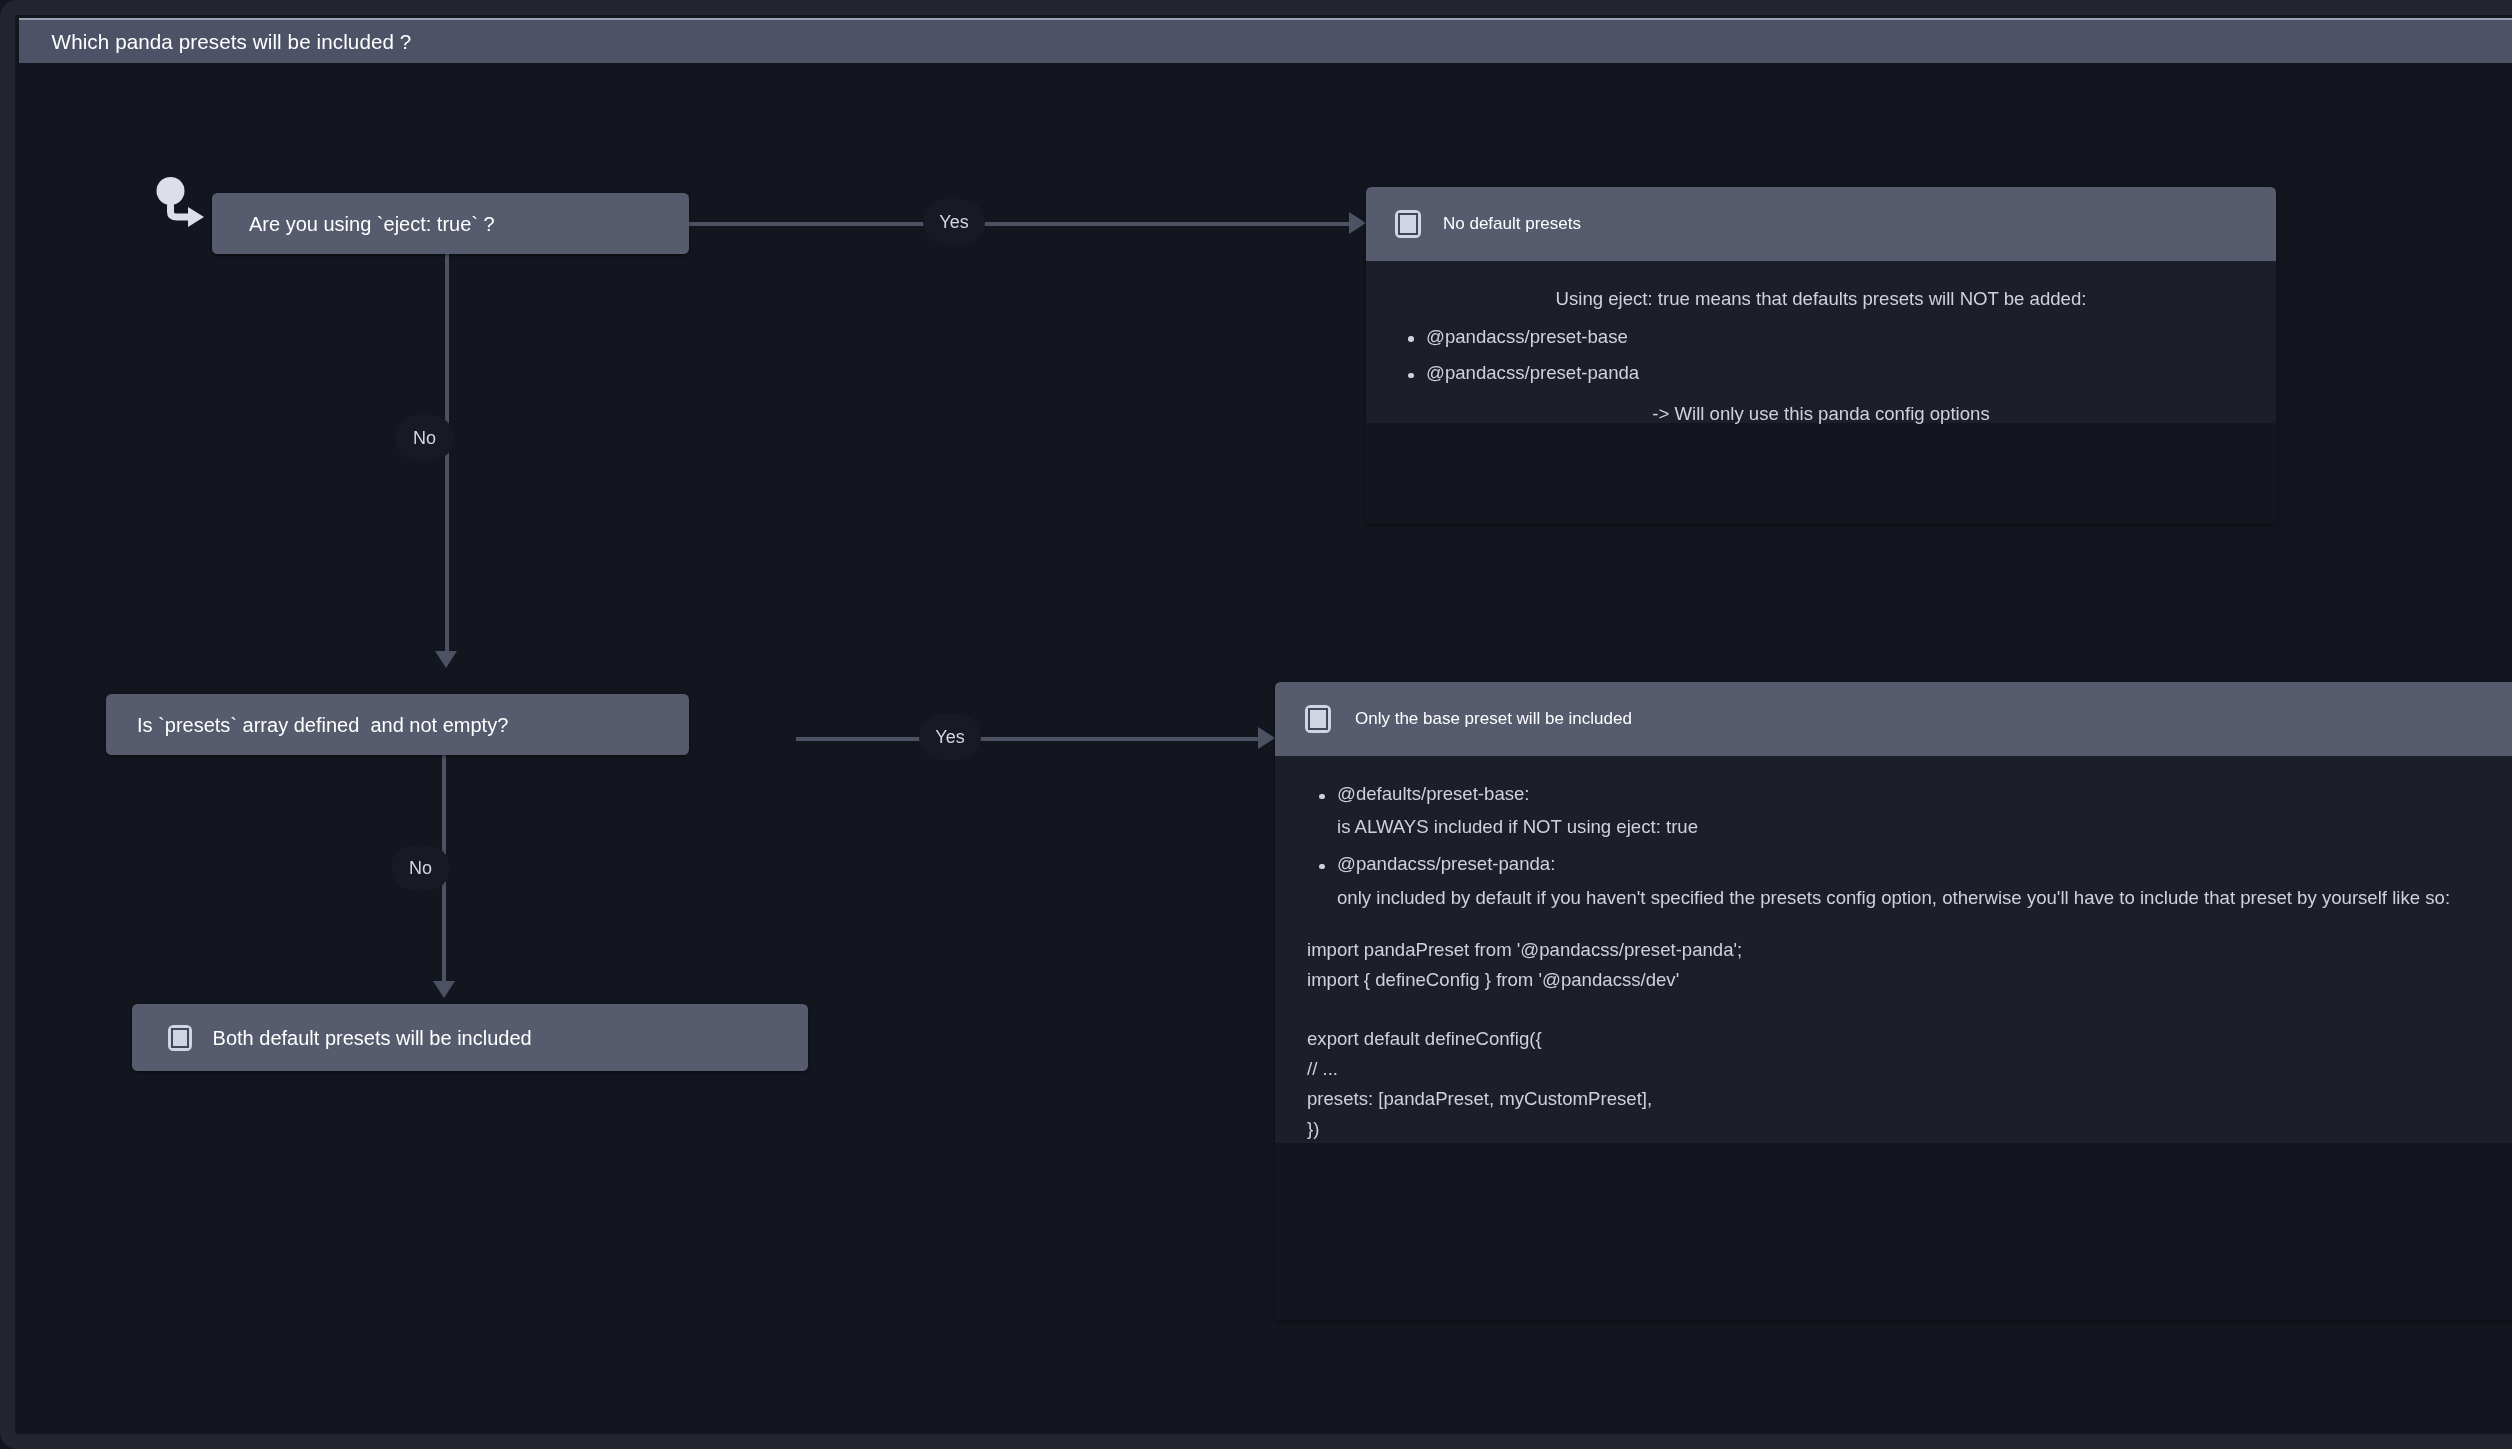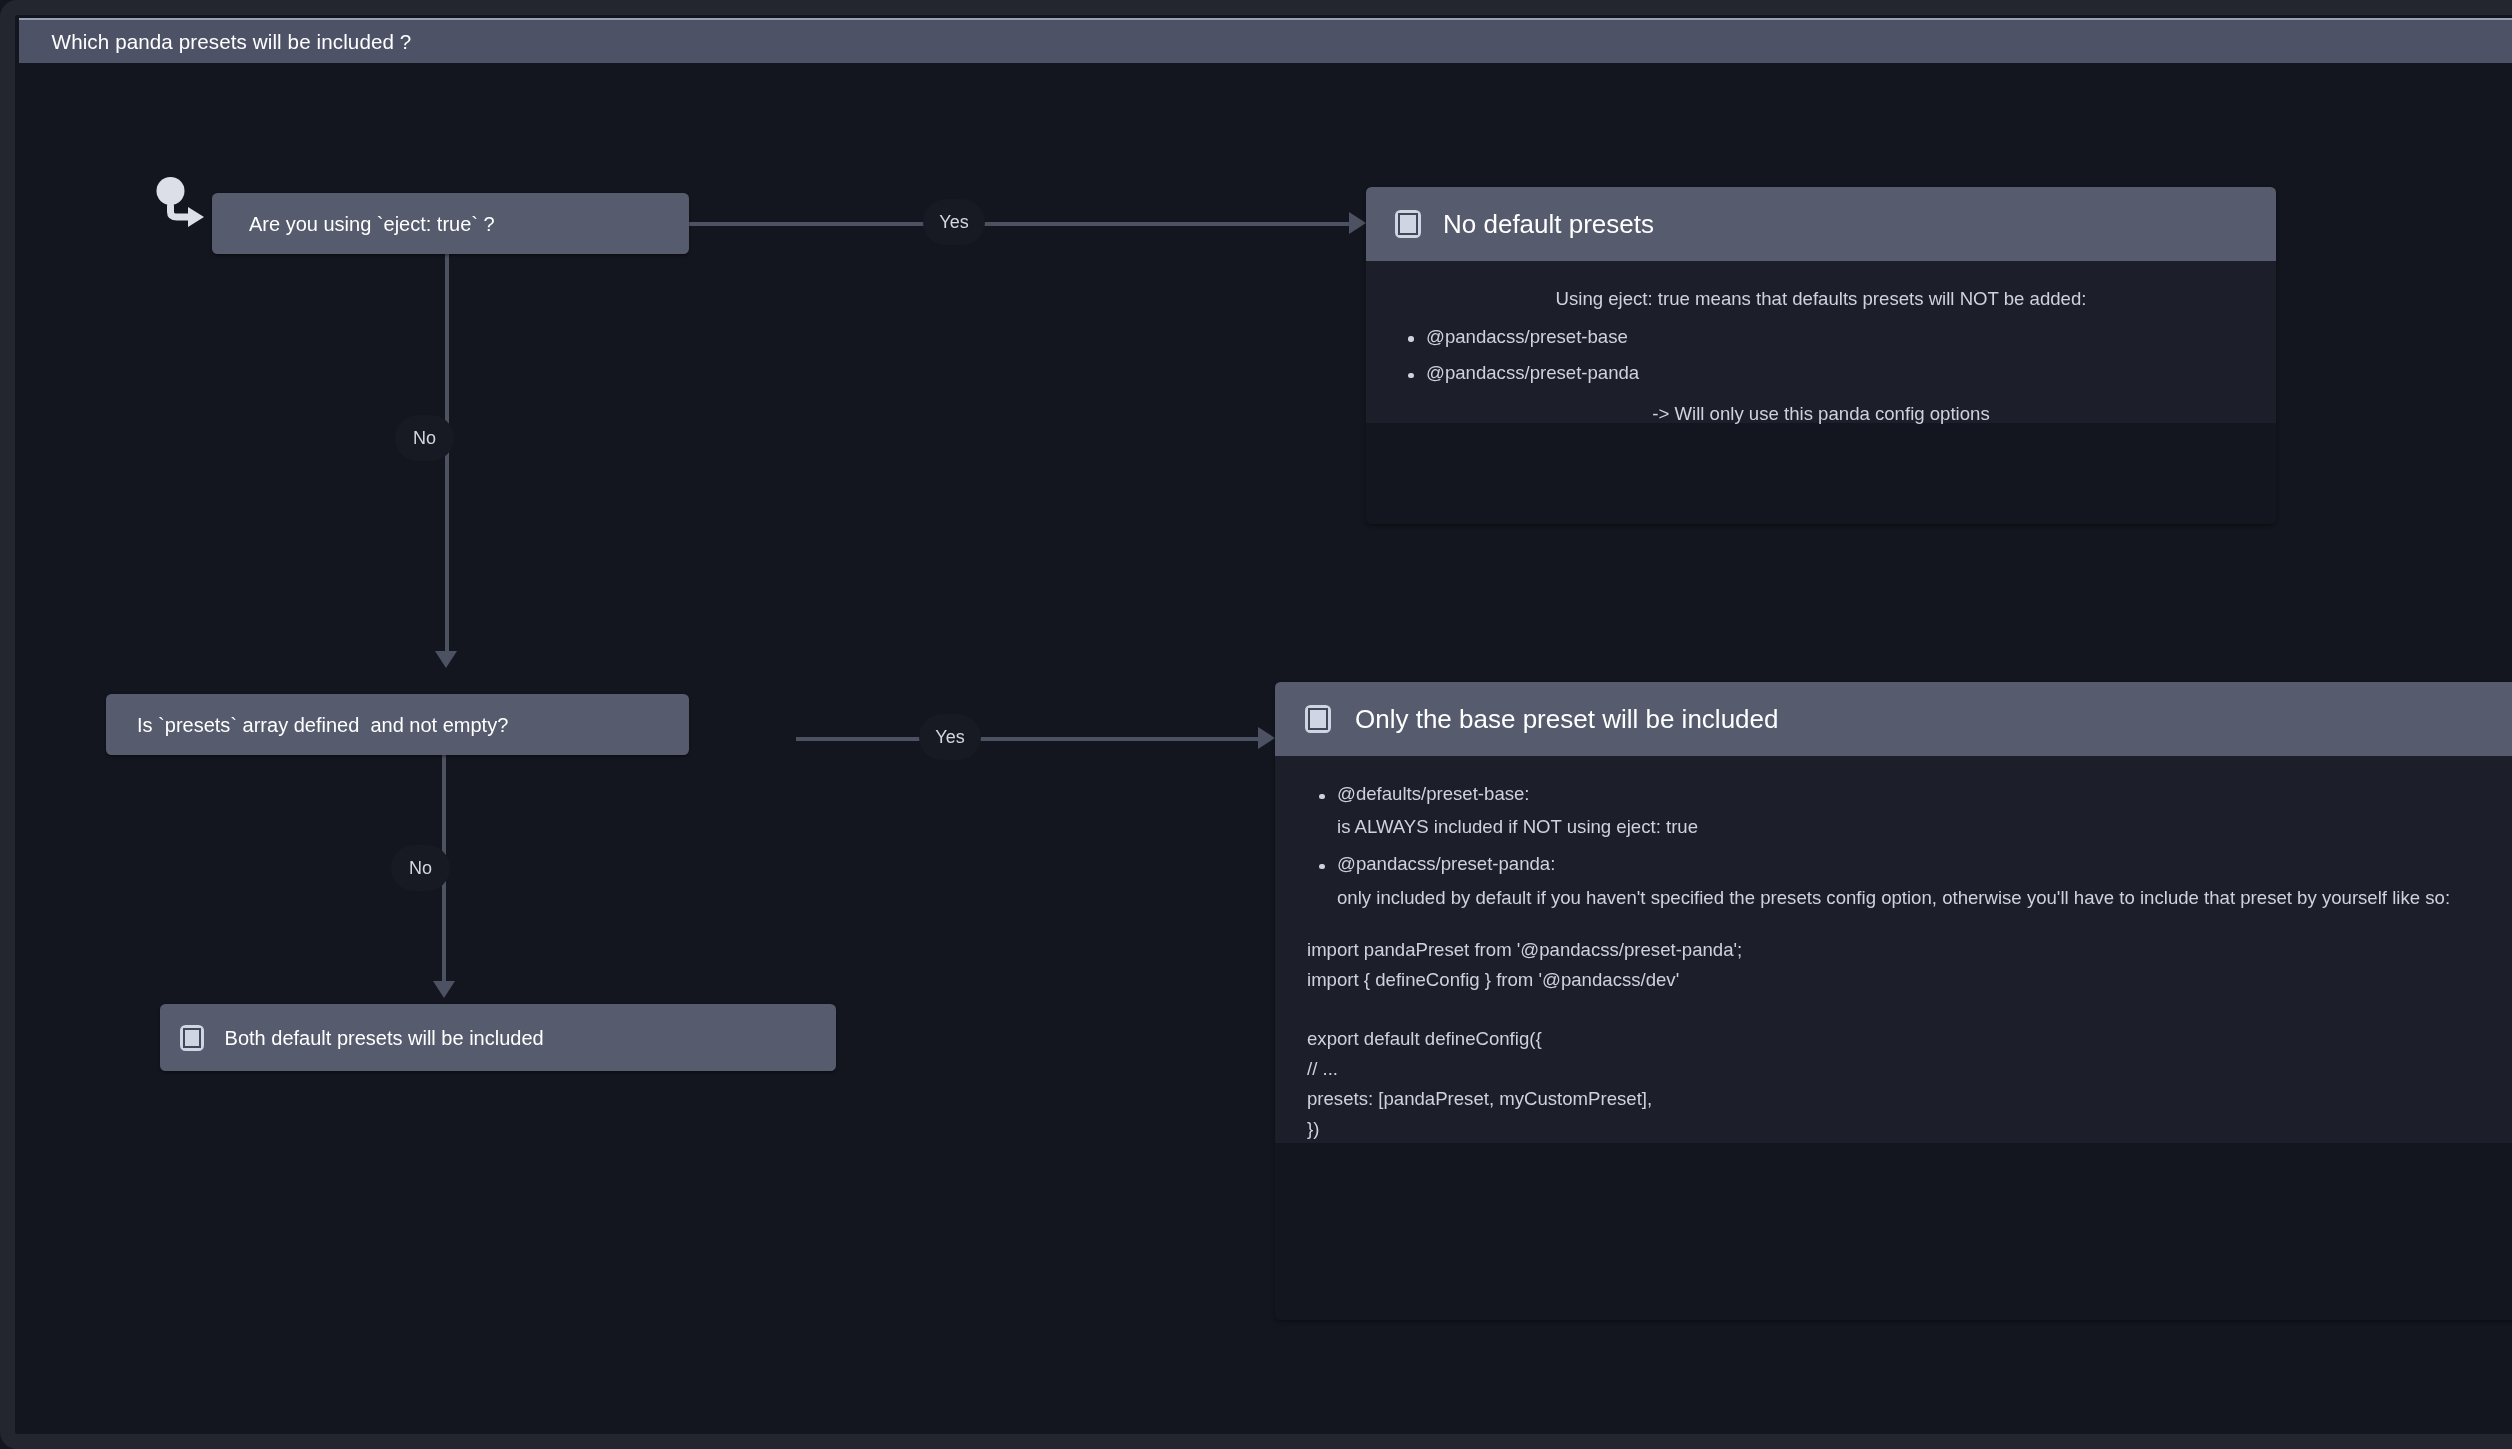--- a/index.html
+++ b/index.html
@@ -92,42 +92,41 @@
     height: 61px;
     padding-left: 31px;
   }
 
   
   #node-both {
     left: 132px;
     top: 1004px;
     width: 676px;
     height: 67px;
-    padding-left: 20px;
+    padding-left: 36px;
     gap: 21px;
-    margin-left: 28px;
   }
 
   
   .panel {
     position: absolute;
     border-radius: 5.5px;
     box-shadow: 0 2px 4.5px rgba(0,0,0,0.40);
     overflow: hidden;
     z-index: 20;
   }
   .panel-head {
     background: #565b6e;
     display: flex;
     align-items: center;
     box-sizing: border-box;
   }
   .panel-head-title {
     color: #ffffff;
-    font-size: 26px;
+    font-size: 17px;
     white-space: nowrap;
   }
   .panel-body {
     background: #1c1e29;
     box-sizing: border-box;
     color: #cfd2db;
     font-size: 18.6px;
     line-height: 1.0;
   }
   .panel-body p { margin: 0; text-align: center; }

